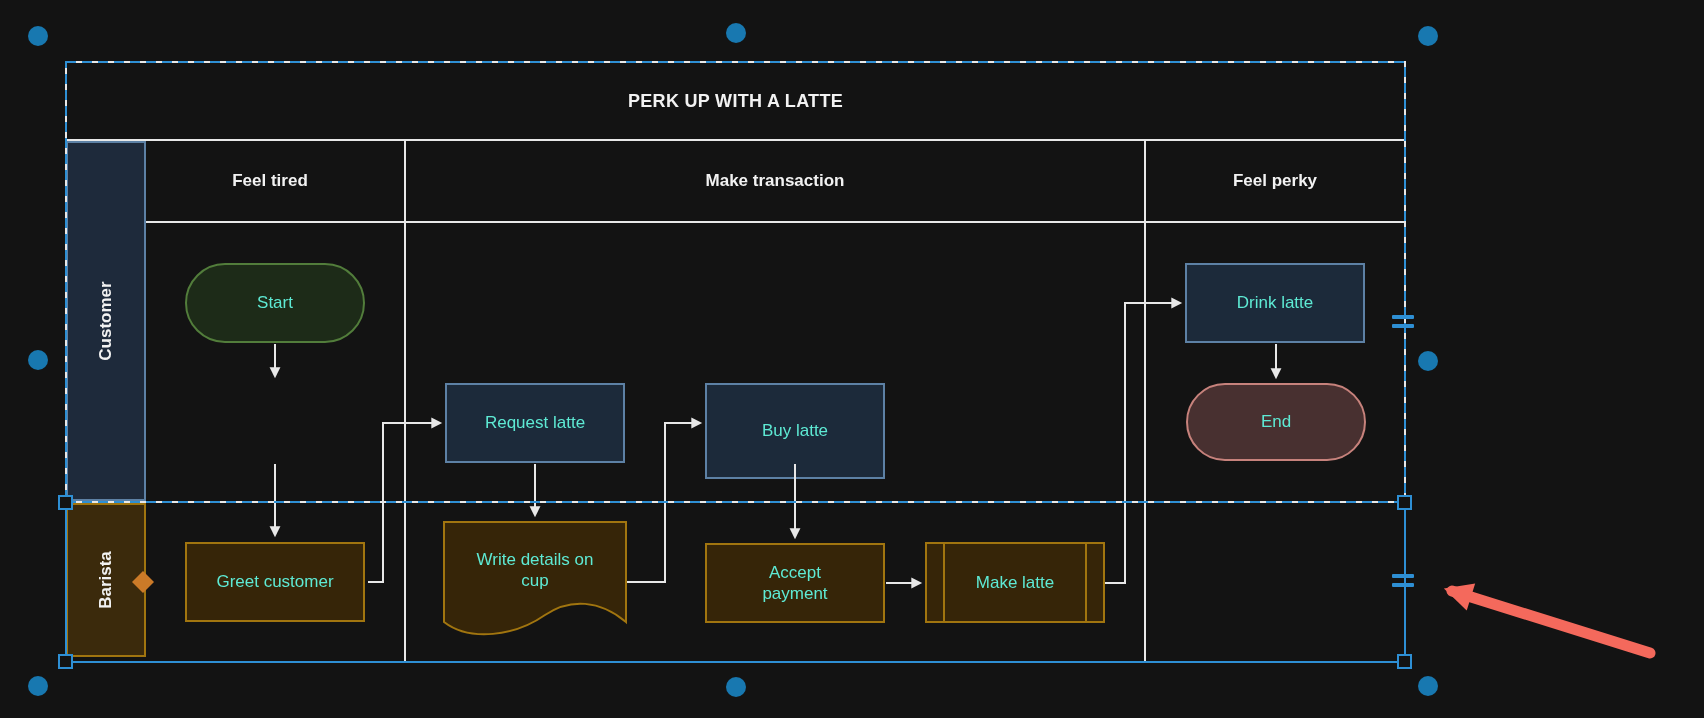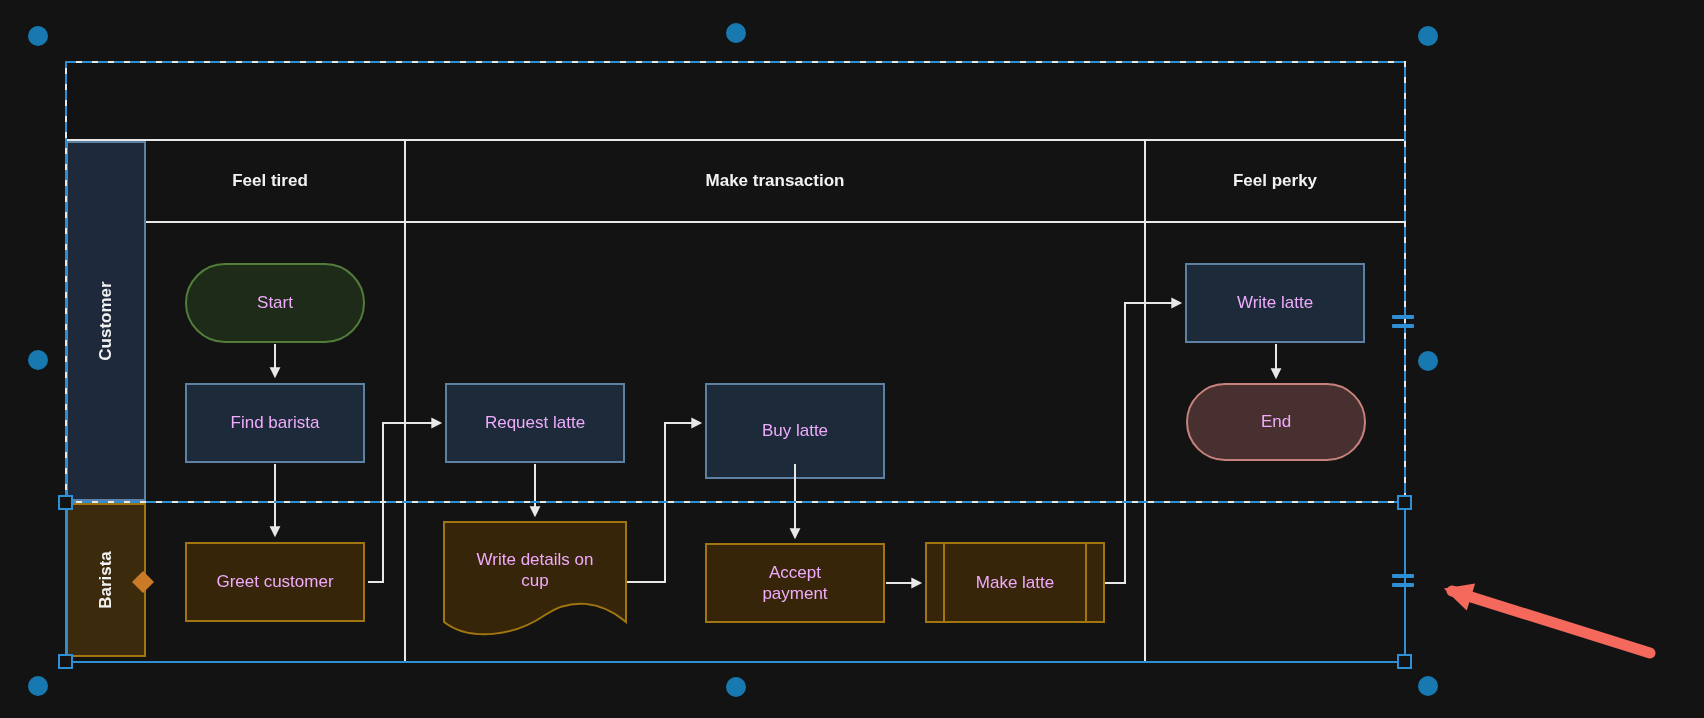--- a/index.html
+++ b/index.html
@@ -14,21 +14,21 @@
   .pool-title{left:66px;top:62px;width:1339px;height:78px;font-weight:bold;font-size:18px;color:#f2f2f2;letter-spacing:.3px;}
   .phase{top:140px;height:82px;font-weight:bold;font-size:17px;color:#f2f2f2;}
   .phase.p1{left:146px;width:248px;}
   .phase.p2{left:405px;width:740px;}
   .phase.p3{left:1145px;width:260px;}
   .lane-title{width:80px;left:66px;display:flex;align-items:center;justify-content:center;}
   .lane-title span{transform:rotate(-90deg);white-space:nowrap;font-weight:bold;font-size:17px;color:#f2f2f2;}
   .lane-customer{top:141px;height:360px;background:#1e2a3b;border:2px solid #5d81a5;}
   .lane-barista{top:503px;height:154px;background:#3b2a0c;border:2px solid #a1750f;}
   .node{display:flex;align-items:center;justify-content:center;text-align:center;
-        font-size:17px;color:#f0abfc;border:2px solid;line-height:1.25;}
+        font-size:17px;color:#5eead4;border:2px solid;line-height:1.25;}
   .navy{background:#1c2a3a;border-color:#5d81a5;}
   .brown{background:#362508;border-color:#a1750f;}
   .pill-green{background:#1d2b18;border-color:#527d3b;border-radius:40px;}
   .pill-red{background:#483030;border-color:#c7827c;border-radius:39px;}
   .n-start{left:185px;top:263px;width:180px;height:80px;}
   .n-find{left:185px;top:383px;width:180px;height:80px;}
   .n-greet{left:185px;top:542px;width:180px;height:80px;}
   .n-request{left:445px;top:383px;width:180px;height:80px;}
   .n-buy{left:705px;top:383px;width:180px;height:96px;}
   .n-accept{left:705px;top:543px;width:180px;height:80px;}
@@ -42,36 +42,34 @@
   .midwide{max-width:122px;}
   .subbar{position:absolute;top:0;bottom:0;width:2px;background:#a1750f;}
   .subbar.l{left:16px;} .subbar.r{right:16px;}
   svg.overlay{position:absolute;left:0;top:0;pointer-events:none;}
 </style>
 </head>
 <body>
 
 <div class="canvas">
 
+  <div class="abs cell pool-title">PERK UP WITH A LATTE</div>
   <div class="abs cell phase p1">Feel tired</div>
   <div class="abs cell phase p2">Make transaction</div>
   <div class="abs cell phase p3">Feel perky</div>
 
   <div class="abs lane-title lane-customer">
     <span>Customer</span>
   </div>
   <div class="abs lane-title lane-barista">
     <span>Barista</span>
   </div>
 
   <div class="abs node pill-green n-start">
     <span>Start</span>
-  </div>
-  <div class="abs node navy n-find">
-    <span>Find barista</span>
   </div>
   <div class="abs node brown n-greet">
     <span>Greet customer</span>
   </div>
   <div class="abs node navy n-request">
     <span>Request latte</span>
   </div>
   <div class="abs node n-doc cell">
     <svg width="186" height="128" viewBox="-2 -2 186 128">
       <path d="M0,0 H182 V100 C156,78 126,76 101,93 C71,114 26,120 0,100 Z" fill="#362508" stroke="#a1750f" stroke-width="2"></path>
@@ -83,21 +81,21 @@
   </div>
   <div class="abs node brown n-accept">
     <span class="narrow">Accept payment</span>
   </div>
   <div class="abs node brown n-make">
     <div class="subbar l"></div>
     <div class="subbar r"></div>
     <span>Make latte</span>
   </div>
   <div class="abs node navy n-drink">
-    <span>Write latte</span>
+    <span>Drink latte</span>
   </div>
   <div class="abs node pill-red n-end">
     <span>End</span>
   </div>
 
   <svg class="overlay" width="1704" height="718" viewBox="0 0 1704 718">
     <defs>
       <marker id="arw" viewBox="0 0 12 12" refX="9" refY="6" markerWidth="13" markerHeight="13" orient="auto" markerUnits="userSpaceOnUse">
         <path d="M1,1 L11,6 L1,11 Z" fill="#e8e8e8"></path>
       </marker>

